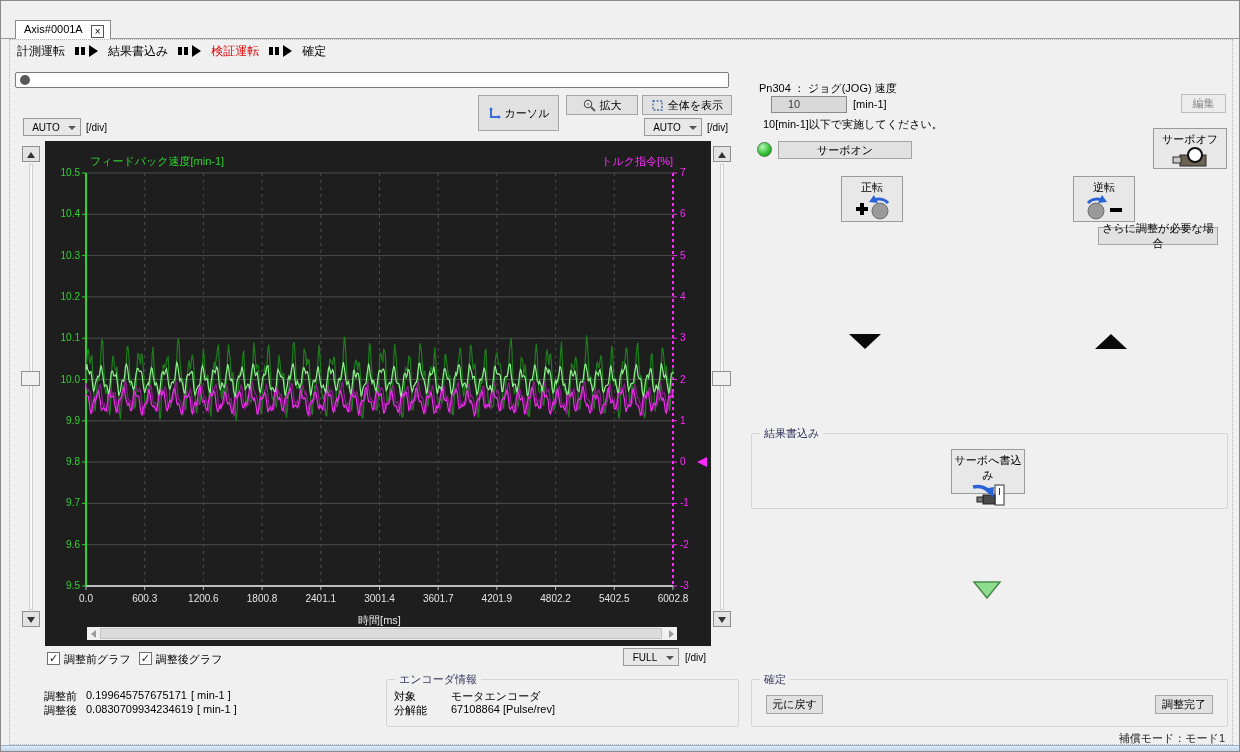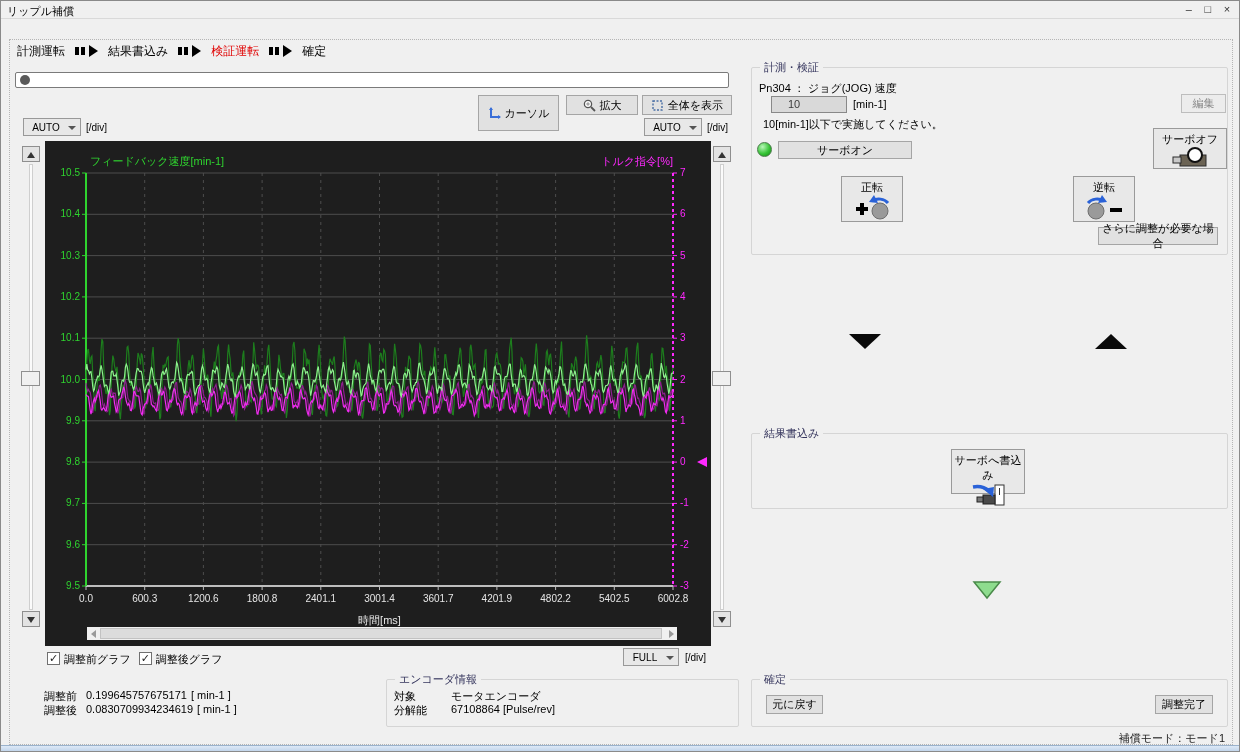--- a/index.html
+++ b/index.html
@@ -78,29 +78,27 @@
 
   .statusbar { position:absolute; right:14px; top:730px; font-size:11px; color:#222; }
   .bottomstrip { position:absolute; left:0; top:744px; width:100%; height:8px; background:linear-gradient(#dde9f7,#b7cde6); border-top:1px solid #9ab2cc; }
   .pageborder { position:absolute; left:8px; top:38px; width:1224px; height:706px; border:1px dotted #b5b5b5; pointer-events:none; }
 </style>
 </head>
 <body>
 
 <div class="win">
 
-  <div class="titlebar">
-    <span class="title">リップル補償</span>
-    <span class="winctl">
-      <span>–</span>
-      <span>□</span>
-      <span>×</span>
-    </span>
-  </div>
-
+
+  <div class="tabstrip">
+    <div class="tab">
+      <span>Axis#0001A</span>
+      <span class="tabclose">×</span>
+    </div>
+  </div>
   <div class="pageborder"></div>
 
   <div class="steps">
     <span class="step">計測運転</span>
     <span class="steparrow">
         <i class="b1"></i>
         <i class="b1"></i>
         <i class="tri"></i>
       </span>
     <span class="step">結果書込み</span>
@@ -277,23 +275,20 @@
 
   <div class="cbrow">
     <span><span class="cb"></span><span>調整前グラフ</span></span>
     <span><span class="cb"></span><span>調整後グラフ</span></span>
   </div>
   <div class="dd" style="left:622px; top:647px; width:56px;">
       <span>FULL</span>
     </div>
   <span class="ddunit" style="left:684px; top:651px;">[/div]</span>
 
-  <div class="group" style="left:750px; top:66px; width:477px; height:188px;">
-    <span class="glabel">計測・検証</span>
-  </div>
   <span class="lbl" style="left:758px; top:80px;">Pn304 ： ジョグ(JOG) 速度</span>
   <div class="input" style="left:770px; top:95px; width:76px; height:17px;">10</div>
   <span class="lbl" style="left:852px; top:97px;">[min-1]</span>
   <div class="btn disabled" style="left:1180px; top:93px; width:45px; height:19px;">編集</div>
   <span class="lbl" style="left:762px; top:116px;">10[min-1]以下で実施してください。</span>
 
   <span class="led" style="left:756px; top:141px;"></span>
   <div class="btn" style="left:777px; top:140px; width:134px; height:18px;">サーボオン</div>
 
   <div class="bigbtn" style="left:1152px; top:127px; width:74px; height:41px;">

